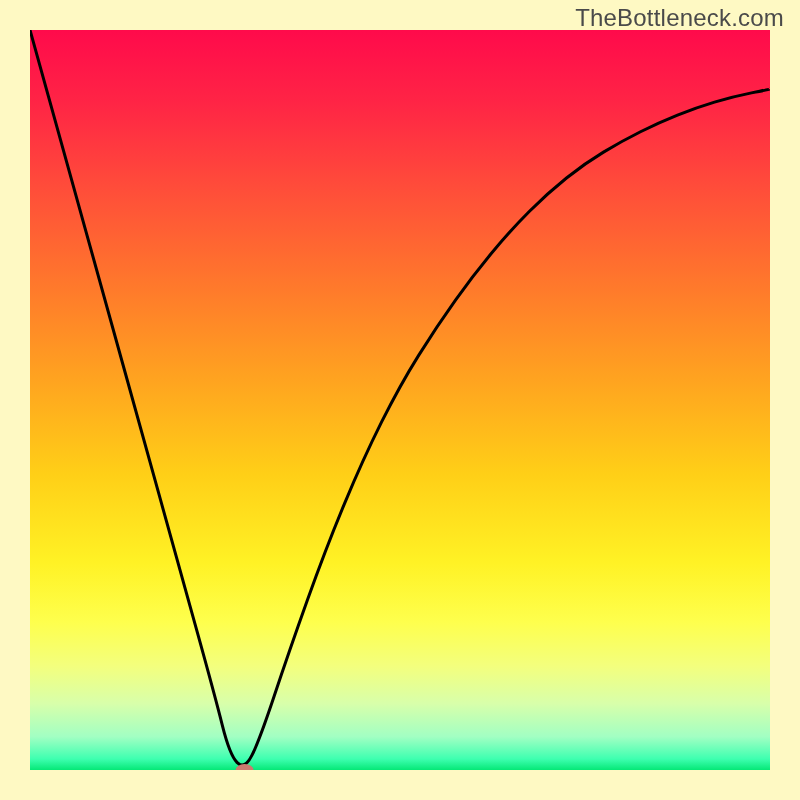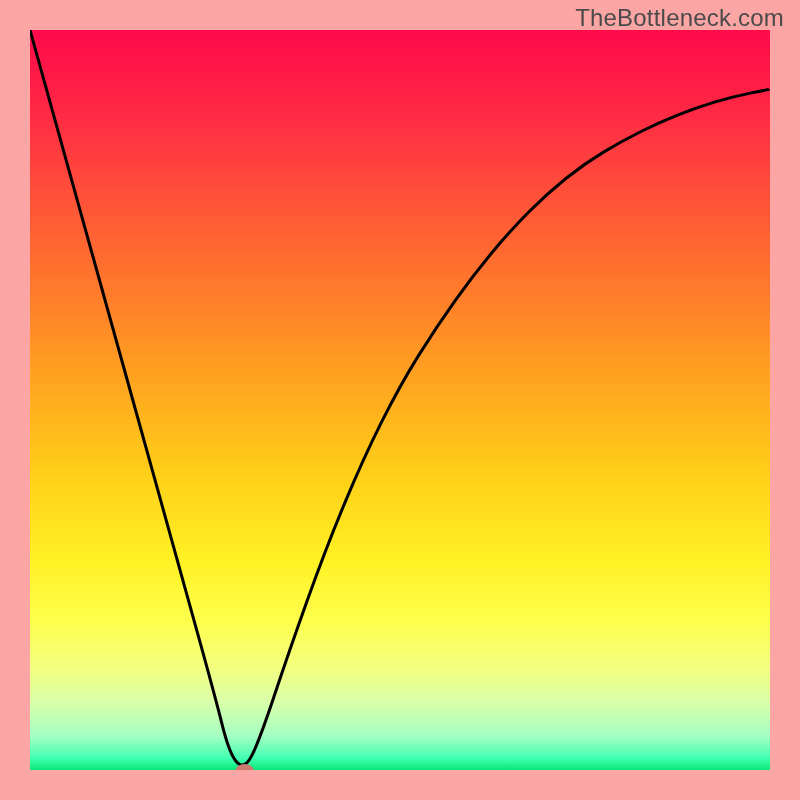--- a/index.html
+++ b/index.html
@@ -8,21 +8,21 @@
     width: 800px;
     height: 800px;
     background: #000000;
     overflow: hidden;
     font-family: Arial, Helvetica, sans-serif;
   }
   .outer {
     position: relative;
     width: 800px;
     height: 800px;
-    background: #fca5a5;
+    background: #fef9c3;
   }
   .plot-area {
     position: absolute;
     left: 30px;
     top: 30px;
     width: 740px;
     height: 740px;
     overflow: hidden;
   }
   .gradient {

